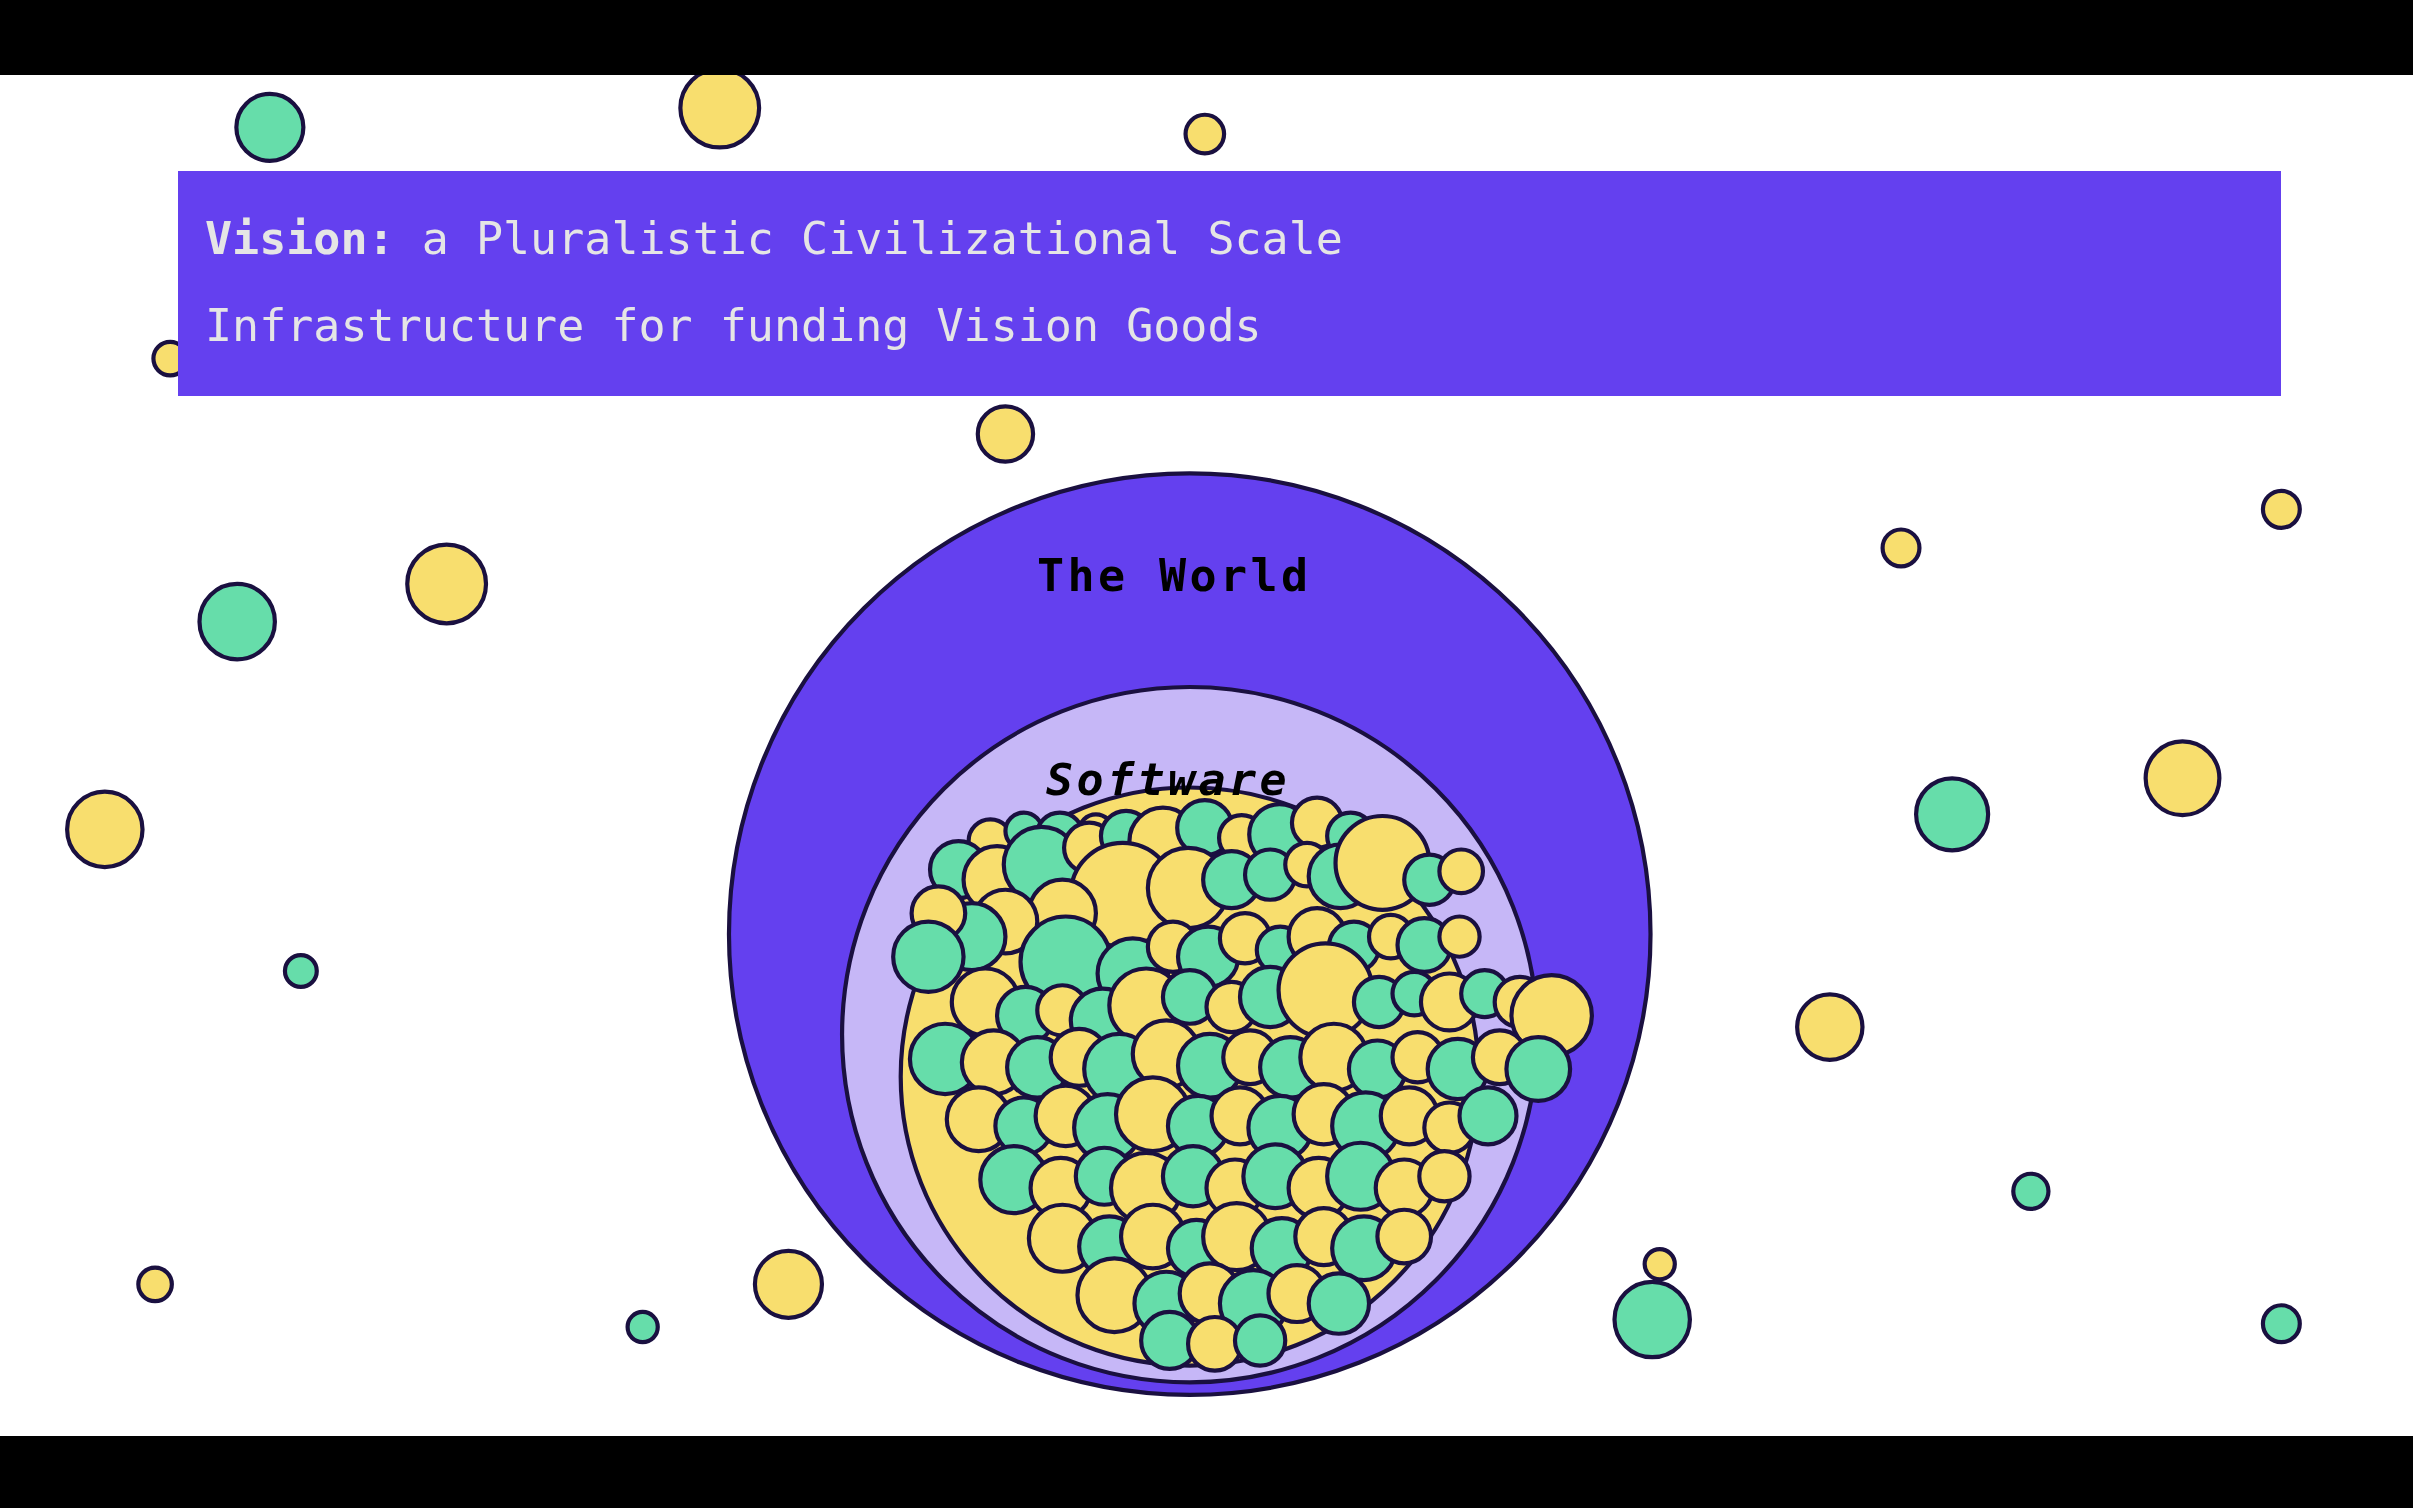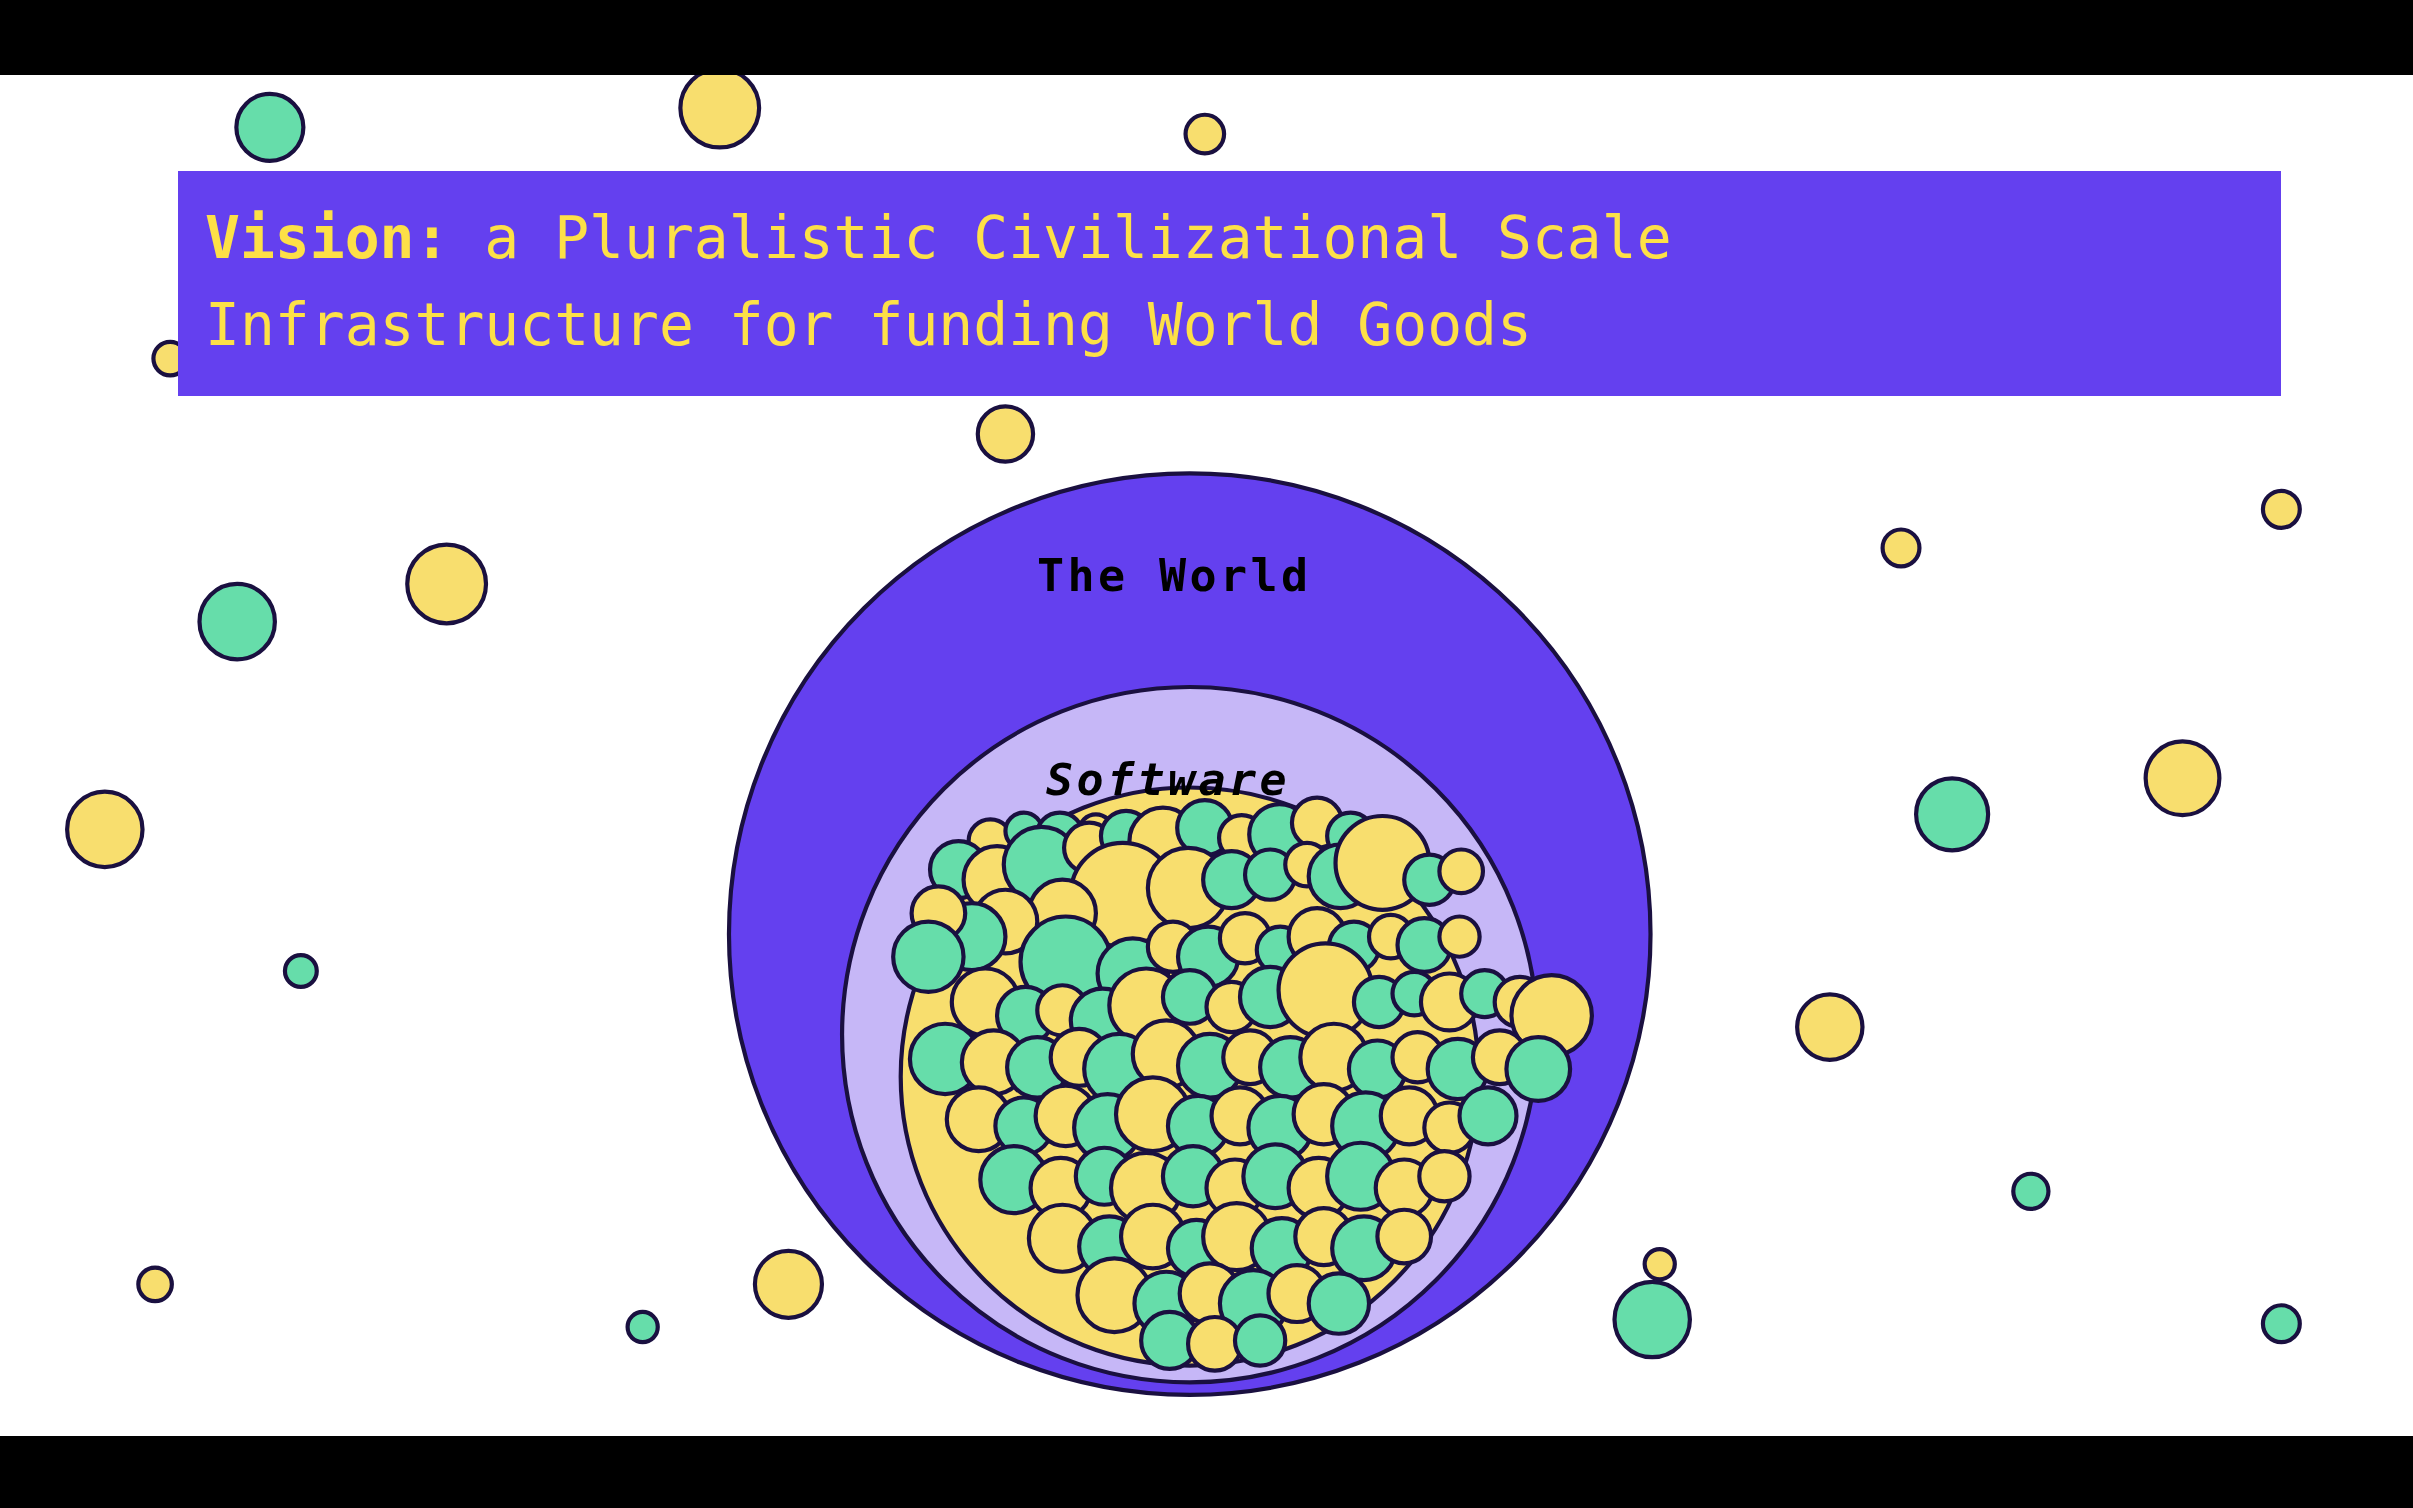--- a/index.html
+++ b/index.html
@@ -36,22 +36,22 @@
     position: absolute;
     left: 178px;
     top: 171px;
     width: 2103px;
     height: 225px;
     background: #6440EF;
     box-sizing: border-box;
     padding: 23.5px 27px 0 27px;
   }
   #title-line-1, #title-line-2 {
-    color: #fde047;
-    font-size: 58px;
+    color: #e5e5e5;
+    font-size: 45px;
     line-height: 87px;
     letter-spacing: 0px;
     white-space: pre;
     font-weight: 400;
   }
   #title-strong {
     font-weight: 700;
   }
   .circle-label {
     position: absolute;
@@ -215,20 +215,20 @@
         <circle cx="1504" cy="1600" r="30" fill="#66DDAA" stroke="#1A1040" stroke-width="5"></circle>
       </g>
   </svg>
 
   <div class="circle-label" id="label-world">The World</div>
 
   <div class="circle-label" id="label-software">Software</div>
 
   <div id="title-banner">
     <div id="title-line-1"><span id="title-strong">Vision:</span><span id="title-rest"> a Pluralistic Civilizational Scale</span></div>
-    <div id="title-line-2">Infrastructure for funding World Goods</div>
+    <div id="title-line-2">Infrastructure for funding Vision Goods</div>
   </div>
 
   <div class="letterbox" id="letterbox-top"></div>
   <div class="letterbox" id="letterbox-bottom"></div>
 
 </div>
 
 
 </body></html>

